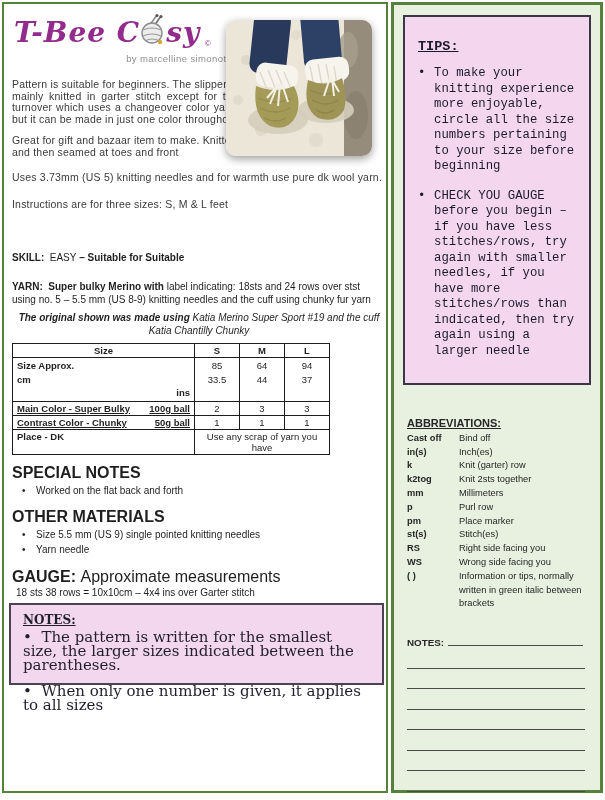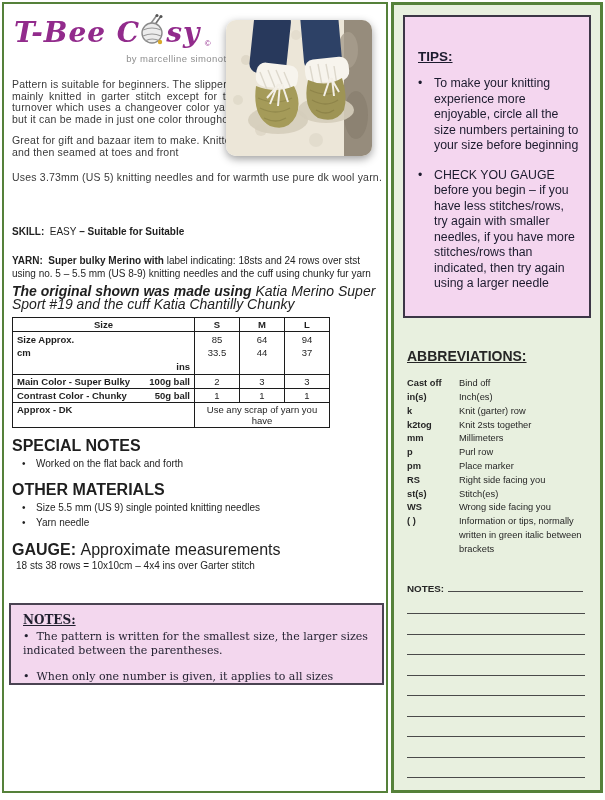--- a/index.html
+++ b/index.html
@@ -24,59 +24,59 @@
   .hand { font-size:10.5px; line-height:11.5px; color:#3a3a3a; letter-spacing:0.2px; }
   .p1 { width:226px; margin:15px 0 0 8px; text-align:justify; }
   .p2 { width:252px; margin:10px 0 0 8px; }
   .p3 { width:372px; margin:14px 0 0 8px; }
   .p4 { margin:15px 0 0 8px; }
 
   .sans { font-size:10px; line-height:13px; }
   .b { font-weight:bold; }
   .skill { margin:41px 0 0 8px; }
   .yarn { margin:16px 0 0 8px; width:372px; }
-  .orig { margin:5px 0 0 8px; font-style:italic; font-size:14px; }
+  .orig { margin:5px 0 0 8px; font-style:italic; font-size:10px;text-align:center; }
 
   table.sizes { border-collapse:collapse; margin:6px 0 0 8px; table-layout:fixed;
                 font-size:9.5px; }
   table.sizes td { border:1.5px solid #1c1c1c; padding:1px 4px; vertical-align:top; }
   td.lblcol { width:182px; }
   td.valcol { width:45px; text-align:center; }
-  .split { display:flex; justify-content:space-between; }
+  .split { display:flex; justify-content:space-between;text-decoration:underline; }
   .r { text-align:right; }
   .c { text-align:center; }
   .sizerow div { line-height:13.5px; }
 
   .sect-title { font-weight:bold; font-size:16px; margin:0 0 0 8px; }
   .mt-sn { margin-top:9px; }
   .bullet-sans { display:flex; margin:2px 0 0 14px; font-size:10px; line-height:13px; }
   .bullet-sans .dot { width:18px; text-align:left; padding-left:4px; }
   .gauge-detail { margin:1px 0 0 12px; font-size:10px; }
 
   .notes-box { position:absolute; left:5px; top:599px; width:375px; height:82px;
                background:#f3d7ee; border:2px solid #4a4352; padding:8px 12px 0 12px;
                font-family:"DejaVu Serif", serif; color:#201f2e; }
   .notes-box .title { font-weight:bold; font-size:12px; text-decoration:underline; }
-  .notes-box p { font-size:11px; line-height:14px; margin-top:3px; }
+  .notes-box p { font-size:15px; line-height:14px; margin-top:3px; }
   .notes-box p.gap { margin-top:12px; }
 
   
   .sidebar { position:absolute; left:391px; top:2px; width:212px; height:791px;
              border:3px solid #55813a; background:#e8f0df; padding:10px 9px; }
 
   .tips-box { border:2px solid #3c3646; background:#f4d6ef; min-height:234px;
-              padding:32px 10px 10px 13px; font-family:Liberation Sans, sans-serif; color:#1c1b2e; }
+              padding:22px 10px 10px 13px; font-family:Liberation Mono, monospace; color:#1c1b2e; }
   .tips-box .title { font-weight:bold; font-size:13.5px; text-decoration:underline;
                      margin-bottom:12px; }
   .tip-item { display:flex; font-size:12.3px; line-height:15.5px; margin-bottom:14px; }
   .tip-item .dot { width:16px; flex:none; }
 
   .abbr { margin:32px 0 0 4px; font-size:9.3px; line-height:13.8px; color:#262626; }
-  .abbr .title { font-weight:bold; font-size:14px; text-decoration:underline;
-                 margin-bottom:14px; }
+  .abbr .title { font-weight:bold; font-size:11px; text-decoration:underline;
+                 margin-bottom:1px; }
   .abbr-row { display:flex; }
   .abbr-row .term { width:52px; flex:none; font-weight:bold; }
   .abbr-row .def { flex:1; }
 
   .sb-notes { margin:26px 0 0 4px; }
   .sb-notes .label-row { font-size:9.8px; font-weight:bold; color:#262626;
                          display:flex; align-items:flex-end; }
   .sb-notes .label-row .fill { flex:1; border-bottom:1px solid #4a4a4a;
                                margin:0 8px 2px 4px; }
   .note-line { height:20.5px; border-bottom:1px solid #4a4a4a; margin-right:6px; }
@@ -124,20 +124,21 @@
       <path d="M32 78 Q50 86 66 78 M34 88 Q50 96 64 88 M38 98 Q50 104 60 98" stroke="#8c8347" stroke-width="1.3" fill="none" opacity="0.7"></path>
       <path d="M84 70 Q100 78 114 70 M86 80 Q100 88 112 80 M90 90 Q100 96 108 90" stroke="#877e44" stroke-width="1.3" fill="none" opacity="0.7"></path>
       <path d="M52 64 l-8 20 M54 64 l-2 22 M56 64 l6 18 M53 64 l-12 14" stroke="#f3efe6" stroke-width="2" fill="none"></path>
       <path d="M104 58 l-6 18 M106 58 l2 18 M105 58 l8 14" stroke="#f3efe6" stroke-width="2" fill="none"></path>
     </svg>
   </div>
 
   <p class="hand p1">Pattern is suitable for beginners.  The slipper is mainly knitted in garter stitch except for the turnover which uses a changeover color yarn, but it can be made in just one color throughout</p>
   <p class="hand p2">Great for gift and bazaar item to make. Knitted flat and then seamed at toes and front</p>
   <p class="hand p3">Uses 3.73mm (US 5) knitting needles and for warmth use pure dk wool yarn.</p>
+  <p class="hand p4">Instructions are for three sizes: S, M &amp; L feet</p>
 
   <p class="sans skill"><span class="b">SKILL:</span>&nbsp;&nbsp;<span>EASY</span>&nbsp;<span class="b">– Suitable for Suitable</span></p>
 
   <p class="sans yarn"><span class="b">YARN:</span>&nbsp;&nbsp;<span class="b">Super bulky Merino with</span>&nbsp;<span>label indicating: 18sts and 24 rows over stst using no. 5 – 5.5 mm (US 8-9) knitting needles and the cuff using chunky fur yarn</span></p>
 
   <p class="sans orig"><span class="b">The original shown was made using</span>&nbsp;<span>Katia Merino Super Sport #19 and the cuff Katia Chantilly Chunky</span></p>
 
   <table class="sizes">
     <tbody>
         <tr>
@@ -181,21 +182,21 @@
         <div class="split">
               <span class="b">Contrast Color - Chunky</span>
               <span class="b">50g ball</span>
             </div>
       </td>
       <td class="valcol">1</td>
       <td class="valcol">1</td>
       <td class="valcol">1</td>
     </tr>
     <tr>
-      <td class="lblcol b">Approx -  DK</td>
+      <td class="lblcol b">Place -  DK</td>
       <td class="c" colspan="3">Use any scrap of yarn you have</td>
     </tr>
   </tbody>
     </table>
 
   <p class="sect-title mt-sn">SPECIAL NOTES</p>
   <div class="bullet-row bullet-sans">
       <span class="dot">•</span>
       <span>Worked on the flat back and forth</span>
     </div>
@@ -258,26 +259,26 @@
       </div>
     <div class="abbr-row">
         <span class="term">p</span>
         <span class="def">Purl row</span>
       </div>
     <div class="abbr-row">
         <span class="term">pm</span>
         <span class="def">Place marker</span>
       </div>
     <div class="abbr-row">
+        <span class="term">st(s)</span>
+        <span class="def">Stitch(es)</span>
+      </div>
+    <div class="abbr-row">
         <span class="term">RS</span>
         <span class="def">Right side facing you</span>
-      </div>
-    <div class="abbr-row">
-        <span class="term">st(s)</span>
-        <span class="def">Stitch(es)</span>
       </div>
     <div class="abbr-row">
         <span class="term">WS</span>
         <span class="def">Wrong side facing you</span>
       </div>
     <div class="abbr-row">
         <span class="term">( )</span>
         <span class="def">Information or tips, normally written in green italic between brackets</span>
       </div>
   </div>

